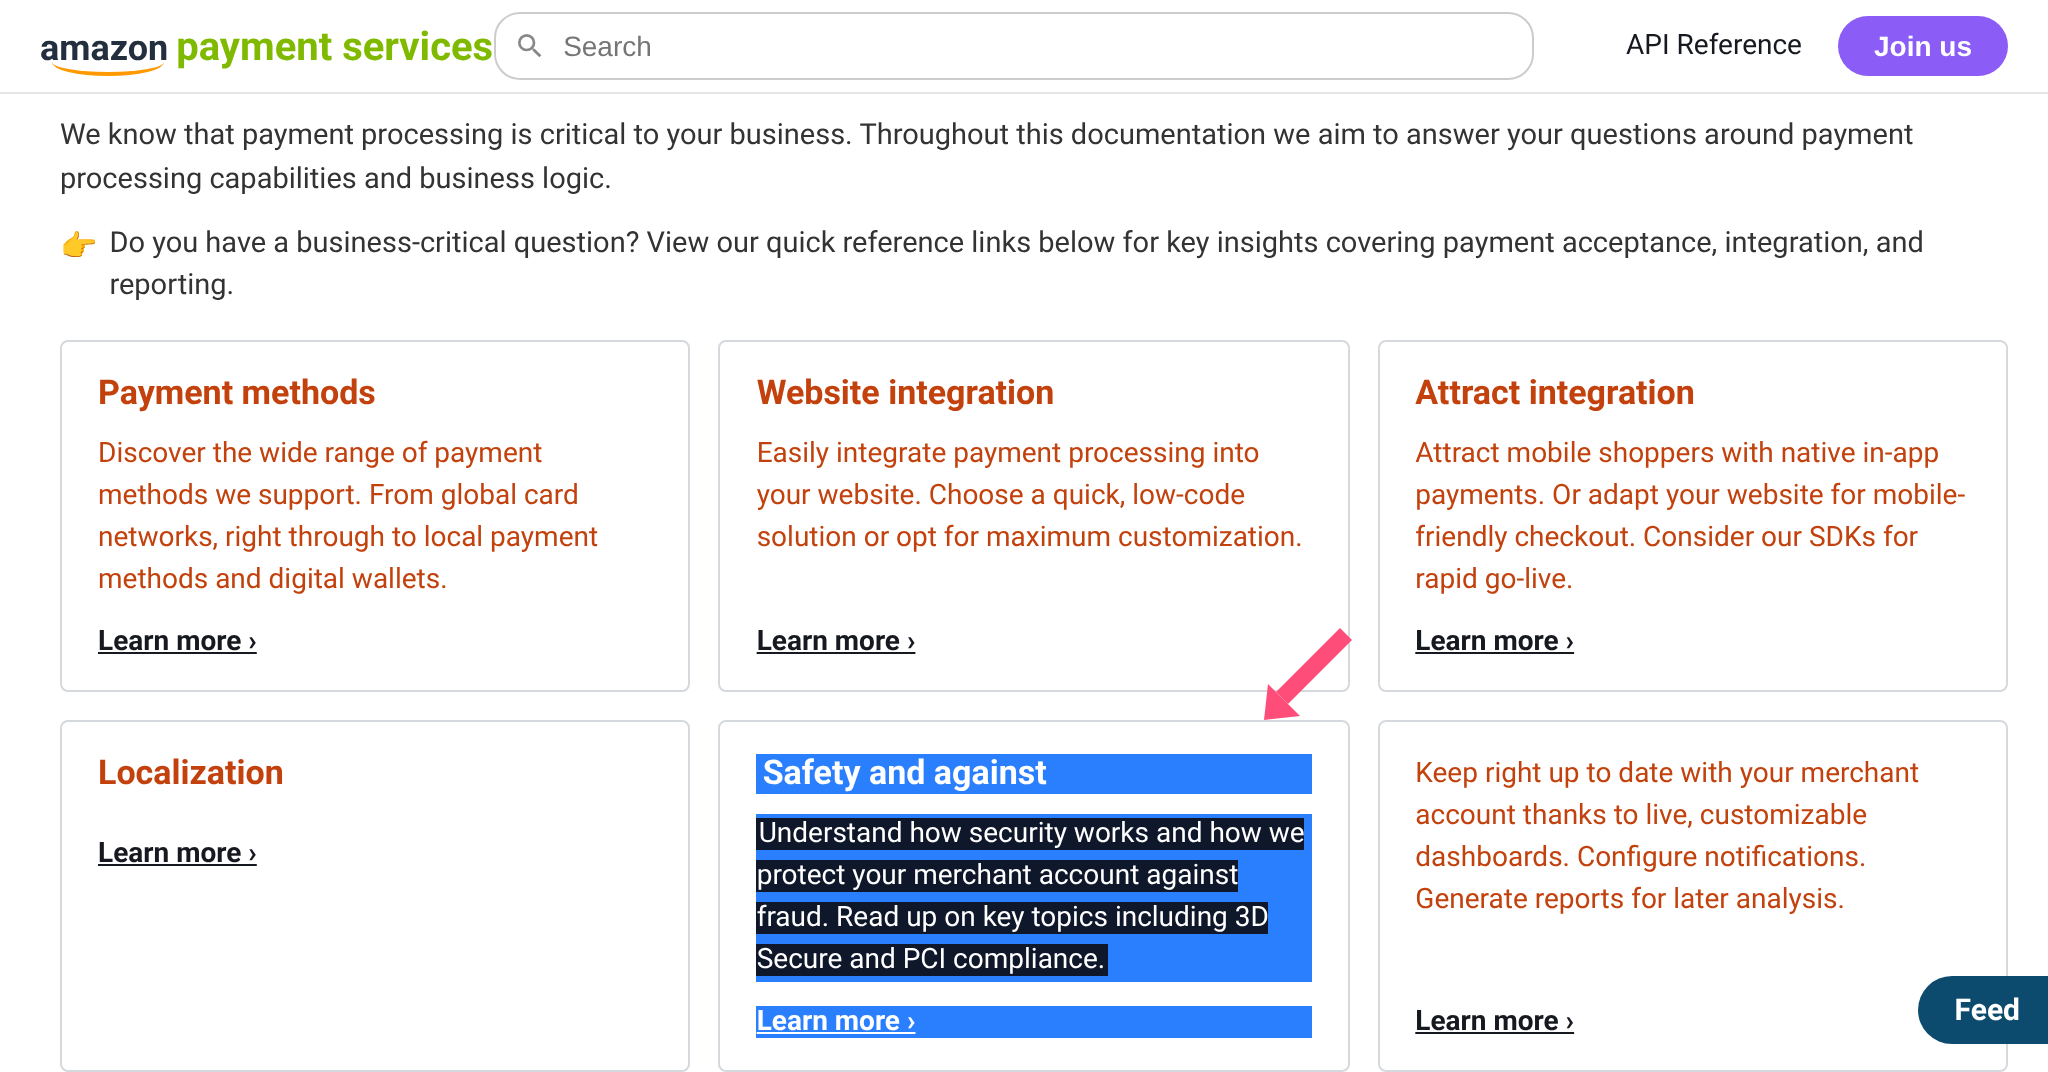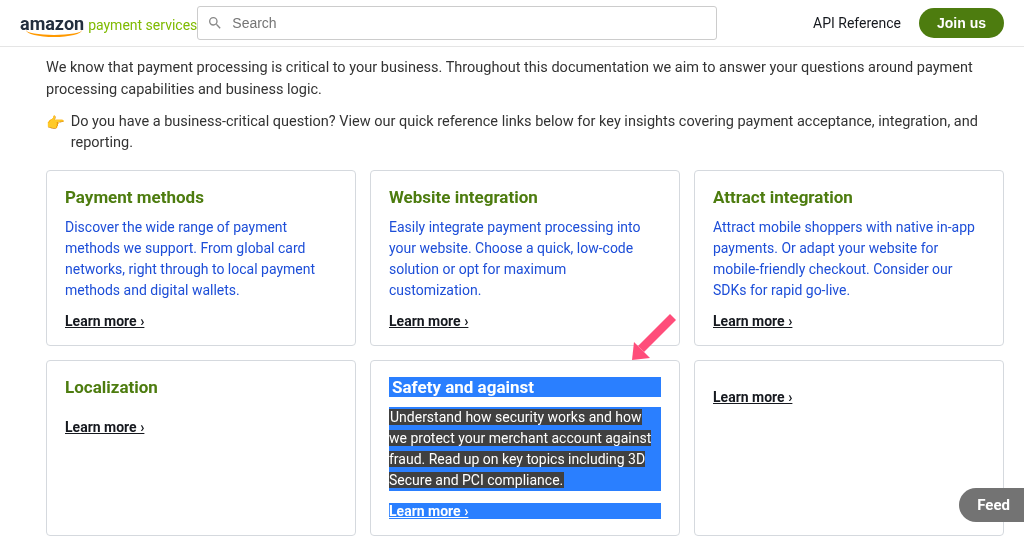--- a/index.html
+++ b/index.html
@@ -34,69 +34,68 @@
     position: absolute;
     left: 6px;
     right: 2px;
     bottom: -3px;
     height: 5px;
     border-bottom: 2px solid #ff9900;
     border-radius: 0 0 50% 50% / 0 0 100% 100%;
   }
   .logo .ps {
     color: #7fba00;
-    font-size: 14px;
-    font-weight: 400;
+    font-size: 20px;
+    font-weight: 700;
   }
   .search-wrap {
     flex: 1;
     max-width: 520px;
     position: relative;
   }
   .search-wrap svg {
     position: absolute;
     left: 10px;
     top: 50%;
     transform: translateY(-50%);
     width: 16px;
     height: 16px;
     fill: #888;
   }
   .search-input {
     width: 100%;
     padding: 8px 0 8px 34px;
     border: 1px solid #ccc;
-    border-radius: 3px;
+    border-radius: 13px;
     font-size: 14px;
   }
   .header-right {
     display:flex;
     align-items:center;
     gap:18px;
     margin-left:auto;
   }
   .api-link {
     font-size:14px;
     color:#16191f;
     text-decoration:none;
     text-align:center;
   }
   .join-btn {
-    background:#4d7c0f;
+    background:#8b5cf6;
     color:#fff;
     border:none;
     border-radius:18px;
     padding:7px 18px;
     font-size:14px;
     font-weight:600;
     cursor:pointer;
   }
   .content {
     padding: 10px 20px 0 30px;
-    margin-left: 16px;
   }
   .intro {
     font-size:14.5px;
     color:#333;
     line-height:1.5;
     margin-bottom:10px;
   }
   .sub-intro {
     font-size:14.5px;
     color:#333;
@@ -116,55 +115,55 @@
     border-radius:4px;
     padding:16px 18px;
     min-height:150px;
     display:flex;
     flex-direction:column;
   }
   .card h3 {
     font-size:17px;
     font-weight:700;
     margin-bottom:10px;
-    color:#4d7c0f;
+    color:#c2410c;
   }
   .card p {
     font-size:14px;
-    color:#1d4ed8;
+    color:#c2410c;
     line-height:1.5;
     flex:1;
   }
   .learn {
     font-size:14px;
     font-weight:700;
     color:#16191f;
     text-decoration:underline;
     margin-top:12px;
     display:inline-block;
   }
   .card.highlight h3,
   .card.highlight p,
   .card.highlight .learn {
     background:#2a7fff;
     color:#fff;
   }
   .card.highlight h3 { display:inline-block; padding:0 3px; }
-  .card.highlight p span { background:#404040; padding:0 1px; }
+  .card.highlight p span { background:#0f172a; padding:0 1px; }
   .arrow {
     position:absolute;
     left:620px;
     top:306px;
     pointer-events:none;
   }
   .feed-tab {
     position:absolute;
     right:0;
     bottom:14px;
-    background:#737373;
+    background:#0c4a6e;
     color:#fff;
     font-weight:700;
     font-size:15px;
     padding:8px 14px 8px 18px;
     border-radius:18px 0 0 18px;
   }
   .point-icon {
     display:inline-block;
     font-size:15px;
     transform: translateY(1px);
@@ -216,20 +215,21 @@
     <div class="card">
       <h3>Localization</h3>
       <a href="#" class="learn">Learn more ›</a>
     </div>
     <div class="card highlight">
       <h3>Safety and against</h3>
       <p><span>Understand how security works and how we protect your merchant account against fraud. Read up on key topics including 3D Secure and PCI compliance.</span></p>
       <a href="#" class="learn">Learn more ›</a>
     </div>
     <div class="card">
+      <p>Keep right up to date with your merchant account thanks to live, customizable dashboards. Configure notifications. Generate reports for later analysis.</p>
       <a href="#" class="learn">Learn more ›</a>
     </div>
   </div>
 </div>
 
 <svg class="arrow" width="60" height="60" viewBox="0 0 60 60">
   <defs></defs>
   <g fill="#ff4d7a">
     <path d="M50 8 L18 40 L24 46 L56 14 Z"></path>
     <path d="M14 36 L12 54 L30 52 Z"></path>

